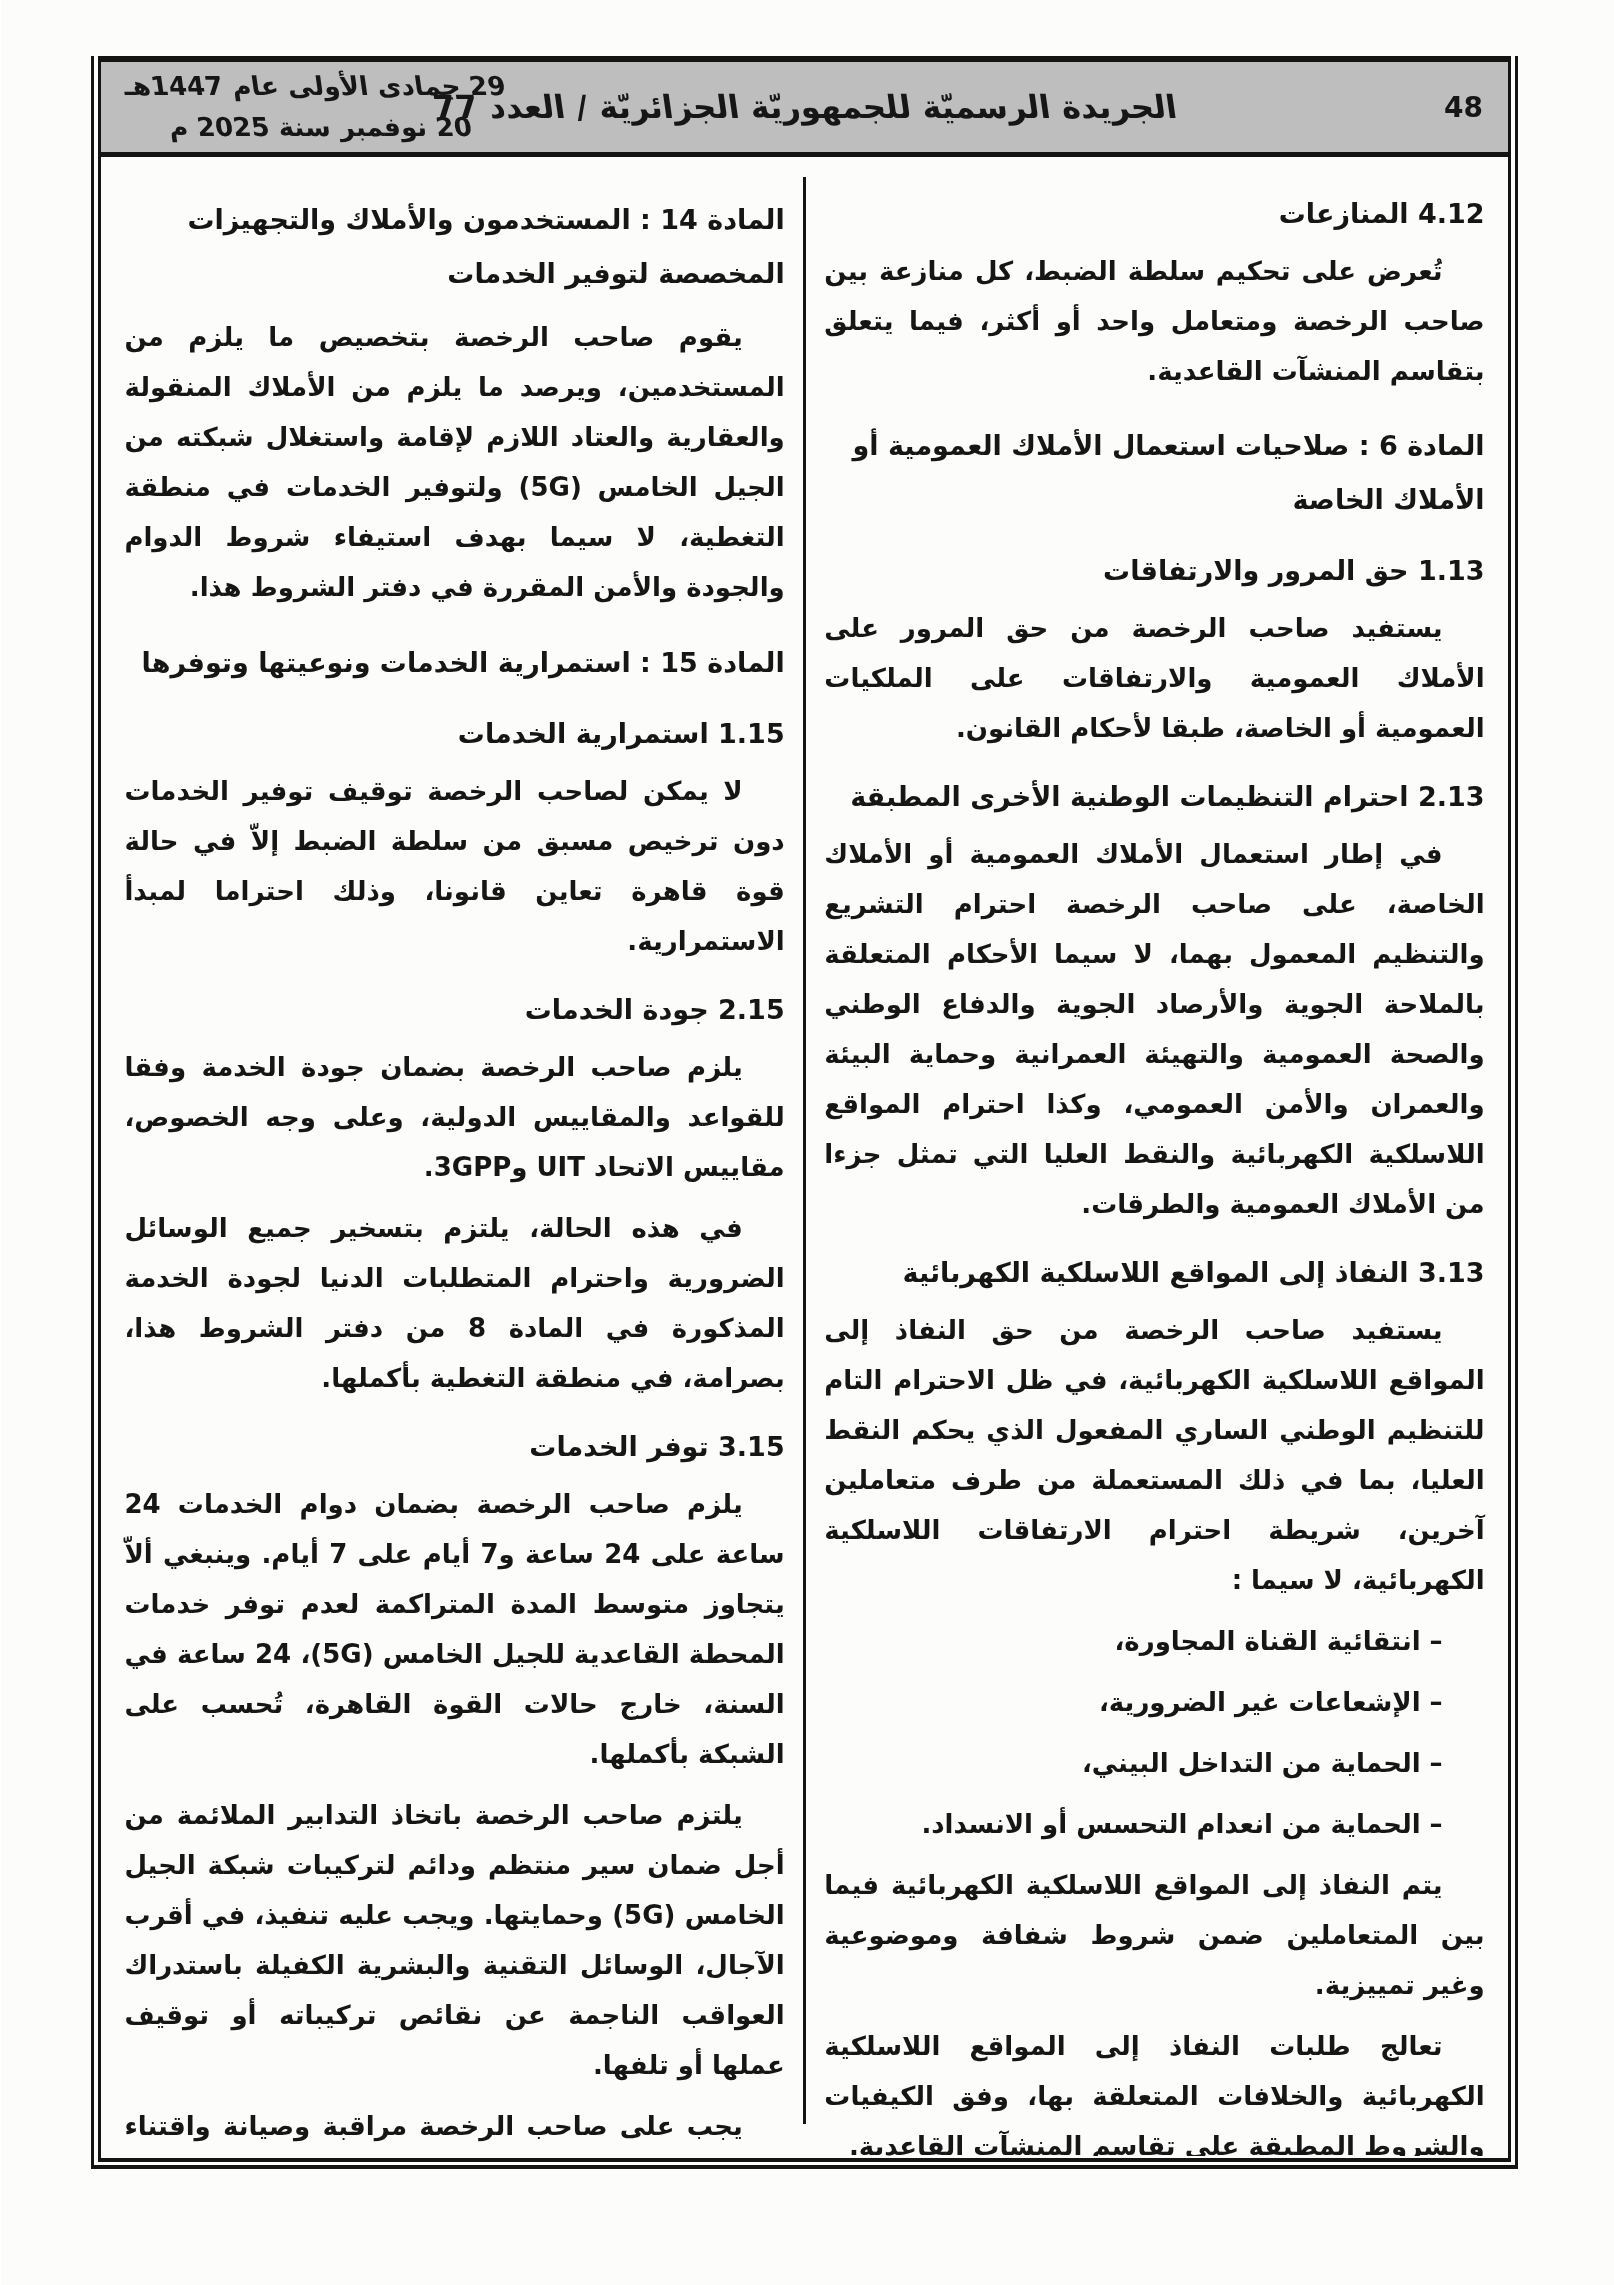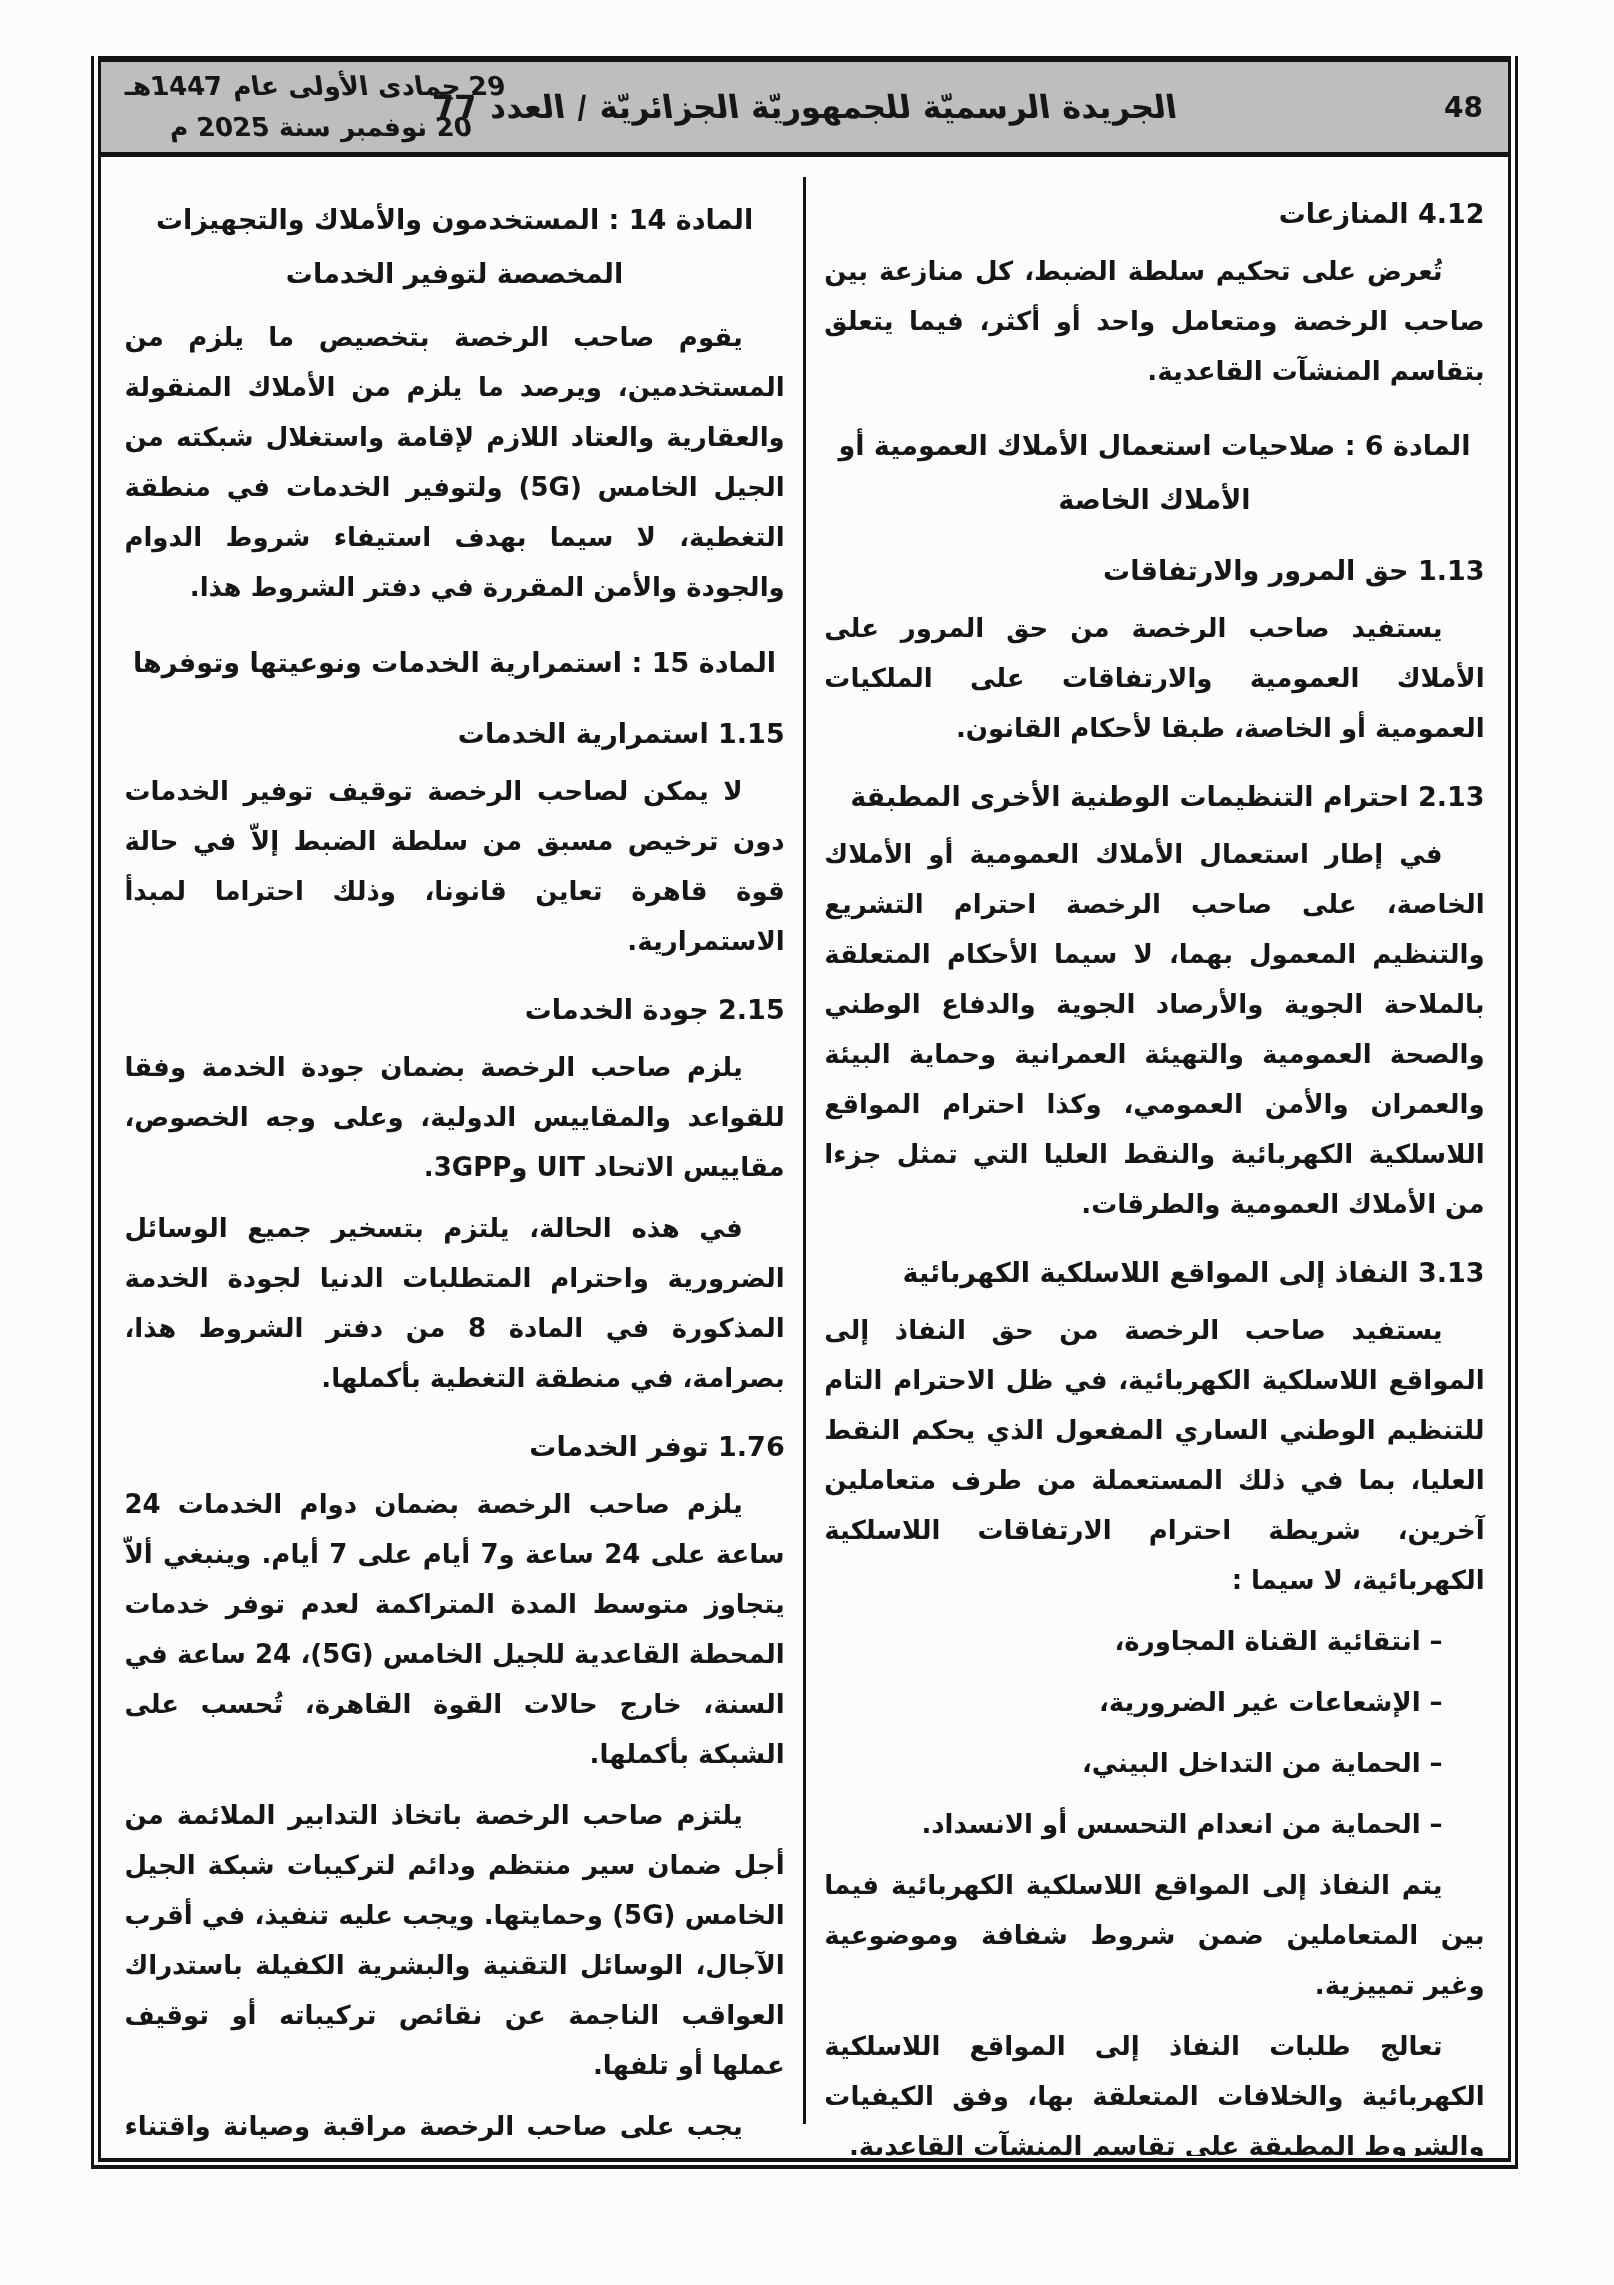--- a/index.html
+++ b/index.html
@@ -80,21 +80,21 @@
     line-height:50px;
     text-align:justify;
     text-indent:42px;
     margin:11px 0;
     font-weight:bold;
   }
   .blk-article{
     font-weight:bold;
     font-size:27px;
     line-height:54px;
-    text-align:center;
+    text-align:right;
     margin:23.5px 0 9px 0;
   }
   .blk-section{
     font-weight:bold;
     font-size:27px;
     line-height:43px;
     text-align:right;
     margin:22px 0 9px 0;
   }
 </style>
@@ -134,21 +134,21 @@
       <div class="divider"></div>
       <div class="col">
           <div class="blk-article">المادة 14 : المستخدمون والأملاك والتجهيزات المخصصة لتوفير الخدمات</div>
           <div class="blk-p">يقوم صاحب الرخصة بتخصيص ما يلزم من المستخدمين، ويرصد ما يلزم من الأملاك المنقولة والعقارية والعتاد اللازم لإقامة واستغلال شبكته من الجيل الخامس (5G) ولتوفير الخدمات في منطقة التغطية، لا سيما بهدف استيفاء شروط الدوام والجودة والأمن المقررة في دفتر الشروط هذا.</div>
           <div class="blk-article">المادة 15 : استمرارية الخدمات ونوعيتها وتوفرها</div>
           <div class="blk-section">1.15 استمرارية الخدمات</div>
           <div class="blk-p">لا يمكن لصاحب الرخصة توقيف توفير الخدمات دون ترخيص مسبق من سلطة الضبط إلاّ في حالة قوة قاهرة تعاين قانونا، وذلك احتراما لمبدأ الاستمرارية.</div>
           <div class="blk-section">2.15 جودة الخدمات</div>
           <div class="blk-p">يلزم صاحب الرخصة بضمان جودة الخدمة وفقا للقواعد والمقاييس الدولية، وعلى وجه الخصوص، مقاييس الاتحاد UIT و3GPP.</div>
           <div class="blk-p">في هذه الحالة، يلتزم بتسخير جميع الوسائل الضرورية واحترام المتطلبات الدنيا لجودة الخدمة المذكورة في المادة 8 من دفتر الشروط هذا، بصرامة، في منطقة التغطية بأكملها.</div>
-          <div class="blk-section">1.76 توفر الخدمات</div>
+          <div class="blk-section">3.15 توفر الخدمات</div>
           <div class="blk-p">يلزم صاحب الرخصة بضمان دوام الخدمات 24 ساعة على 24 ساعة و7 أيام على 7 أيام. وينبغي ألاّ يتجاوز متوسط المدة المتراكمة لعدم توفر خدمات المحطة القاعدية للجيل الخامس (5G)، 24 ساعة في السنة، خارج حالات القوة القاهرة، تُحسب على الشبكة بأكملها.</div>
           <div class="blk-p">يلتزم صاحب الرخصة باتخاذ التدابير الملائمة من أجل ضمان سير منتظم ودائم لتركيبات شبكة الجيل الخامس (5G) وحمايتها. ويجب عليه تنفيذ، في أقرب الآجال، الوسائل التقنية والبشرية الكفيلة باستدراك العواقب الناجمة عن نقائص تركيباته أو توقيف عملها أو تلفها.</div>
           <div class="blk-p">يجب على صاحب الرخصة مراقبة وصيانة واقتناء وتجديد أجهزة شبكاته، وفقا للمعايير الدولية السارية المفعول حاليا أو مستقبلا، بهدف ضمان حسن تشغيلها ودوامه.</div>
         </div>
     </div>
 
   </div>
 </div>
 
 

